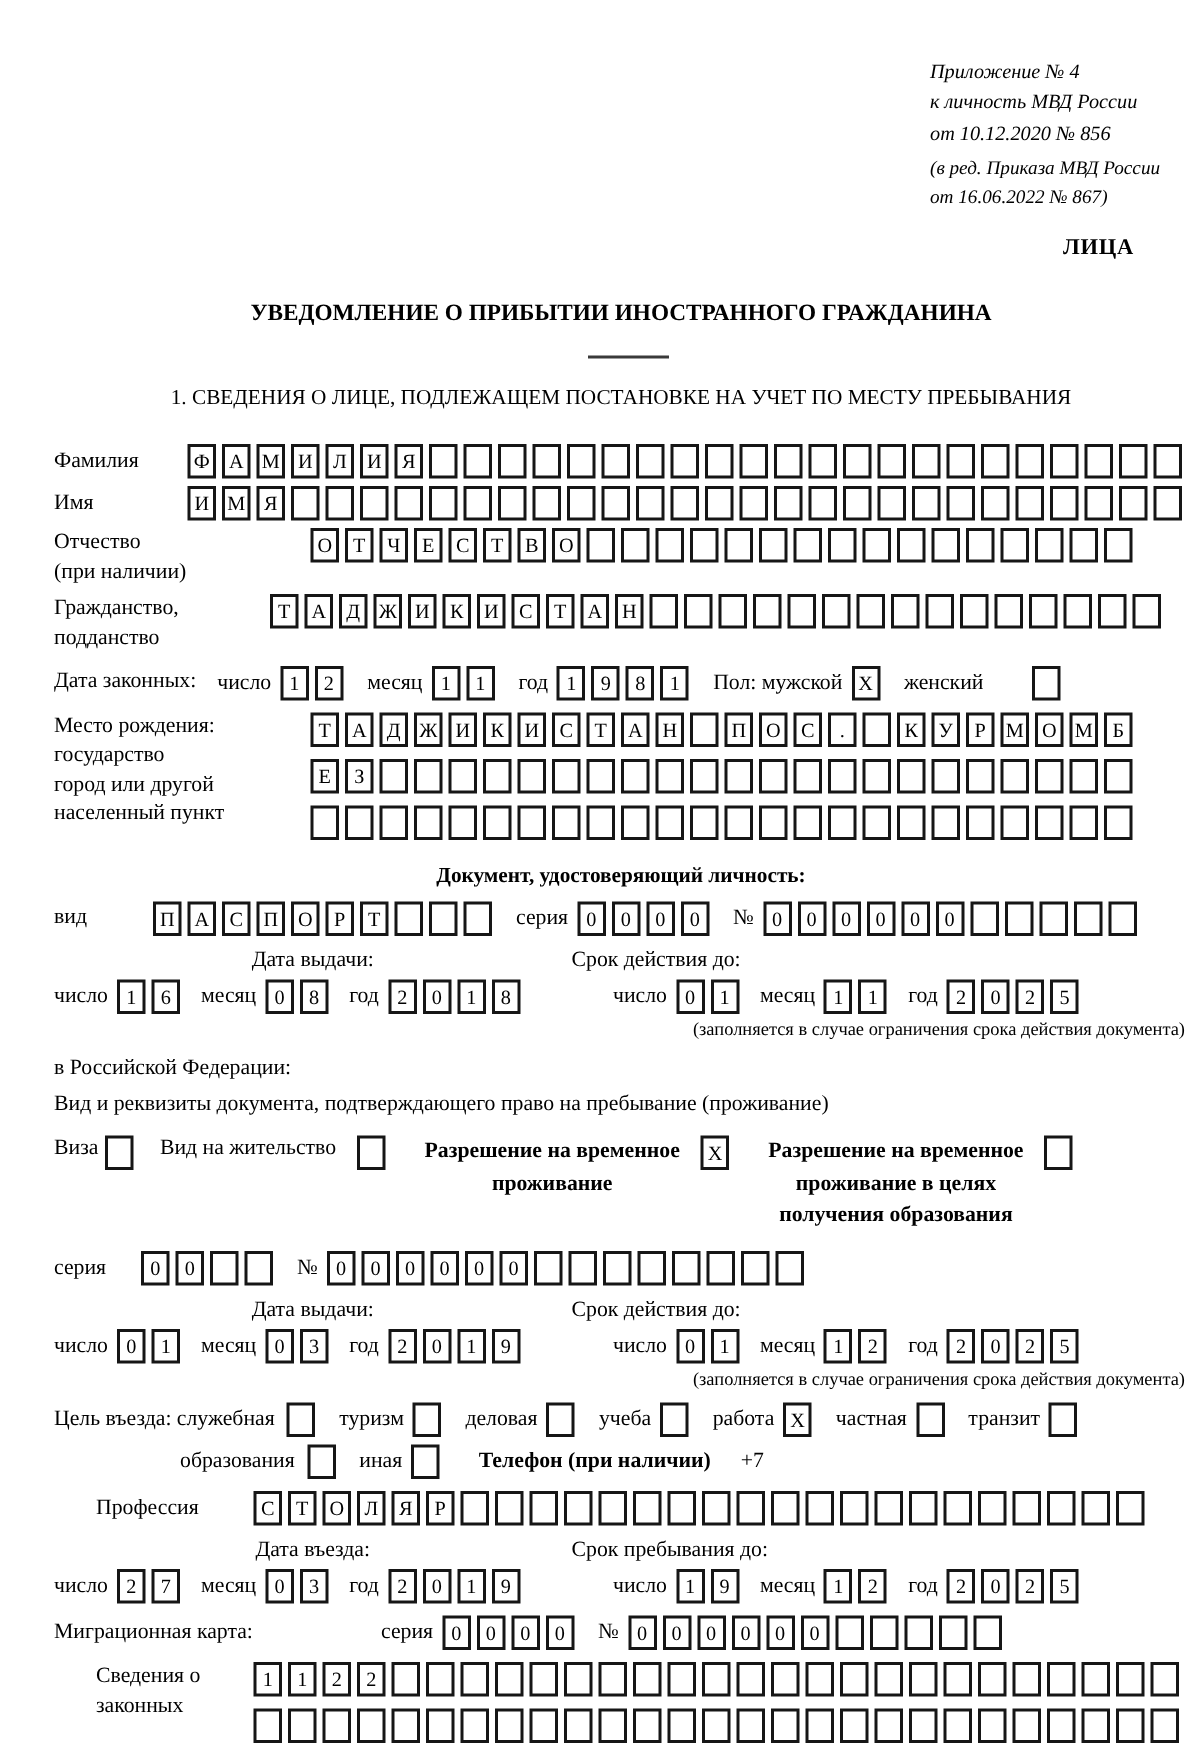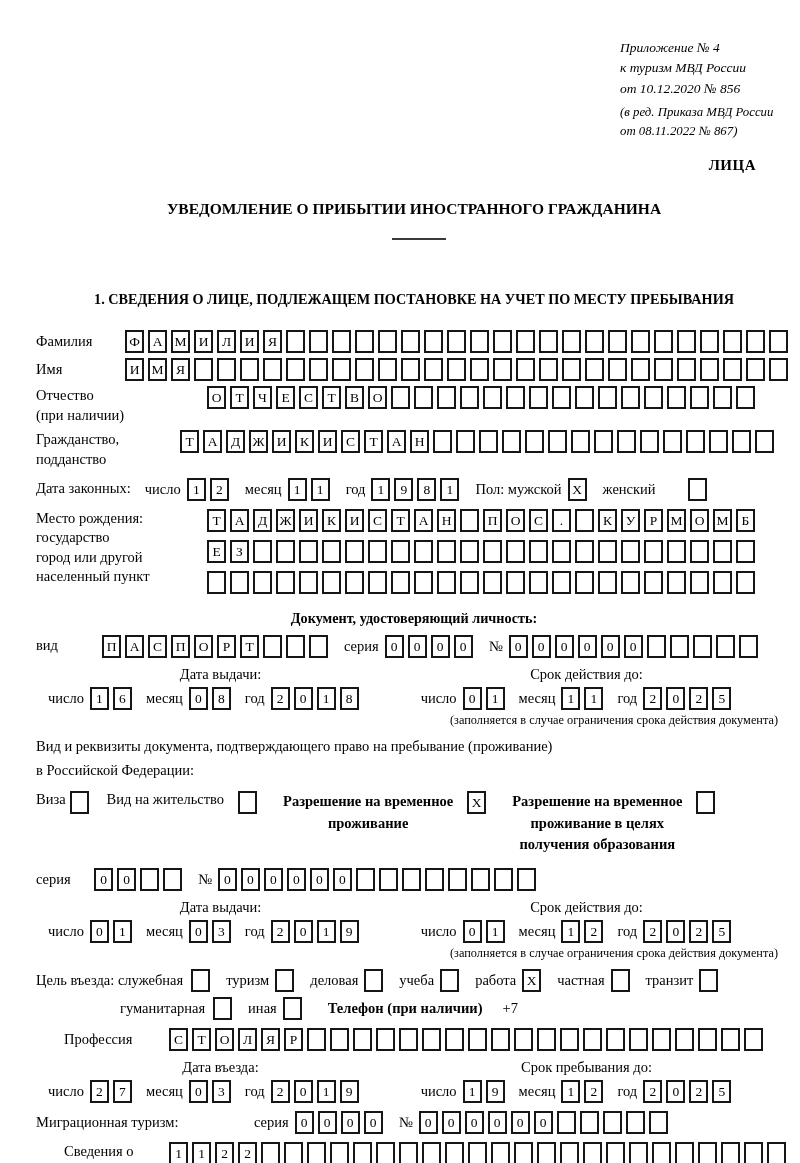--- a/index.html
+++ b/index.html
@@ -10,40 +10,40 @@
     font-family:"Liberation Serif", serif;
     padding:38px 8px 10px 36px;
     overflow:hidden;
   }
   .appendix { margin-left:584px; white-space:nowrap; font-size:13.5px; line-height:1.5;font-style:italic; }
   .appendix .ed { font-size:12.8px; margin-top:4px; }
   .appendix .ed2 { font-size:12.8px; }
   .forma { text-align:right; padding-right:36px; margin-top:16px; font-weight:bold; font-size:15px; letter-spacing:.5px; }
   .title { margin-top:22px; text-align:center; font-weight:bold; font-size:15.5px; line-height:1.65; }
   .blank-line { display:inline-block; width:54px; border-bottom:2px solid #3a3a3a; height:14px; margin-left:10px; vertical-align:baseline; }
-  .section-heading { margin-top:44px; text-align:center; font-weight:bold; font-size:14.2px; white-space:nowrap; }
+  .section-heading { margin-top:10px; text-align:center; font-weight:normal; font-size:14.2px; white-space:nowrap; }
   .formbody { margin-top:22px; font-size:14.5px; }
 
   .frow { display:flex; align-items:center; margin-bottom:5px; }
   .align-top { align-items:flex-start; }
   .lbl { font-size:14.5px; line-height:1.35; flex:none; }
   .w88 {width:89px;} .w171{width:171px;} .w144{width:144px;} .w104{width:105px;margin-left:28px;} .w170{width:170px;}
   .sub { font-size:14.5px; margin:0 6px 0 12px; flex:none; }
   .sub.first { margin-left:14px; }
   .cells { display:inline-block; white-space:nowrap; line-height:0; flex:none; }
   .cell { display:inline-block; width:19px; height:23px; border:2px solid #161616; margin-right:4px;
           text-align:center; font-size:13.5px; line-height:19px; vertical-align:top; background:#fff; }
   .cellcol .cells { display:block; margin-bottom:8px; }
 
   .dochead { text-align:center; font-weight:bold; font-size:14.2px; margin:8px 0 8px; }
 
-  .dateblock { margin:8px 12px 2px; }
+  .dateblock { margin:8px 0 2px; }
   .dateheads { display:flex; margin-bottom:4px; }
   .dh-left { width:345px; text-align:center; }
-  .dh-right { flex:1; text-align:center; }
+  .dh-right { flex:1; text-align:left; }
   .datelines { display:flex; align-items:center; }
   .dl { display:flex; align-items:center; }
   .dl .sub { margin-left:10px; }
   .dl .sub.nolm { margin-left:0; }
   .dl-right { margin-left:58px; }
   .datenote { text-align:right; font-size:12.3px; margin-top:3px; padding-right:2px; }
 
   .plain { margin:6px 0; line-height:1.7; }
   .visarow { display:flex; align-items:flex-start; margin:8px 0 12px; }
   .vlabel { flex:none; }
@@ -51,24 +51,24 @@
   .cb { margin-left:8px; flex:none; }
   .gap14 { margin-left:14px; } .gap22 { margin-left:22px;font-weight:bold; } .gap26 { margin-left:26px; }
 
   .indent { padding-left:84px; } .mt8 { margin-top:8px; }
 </style>
 </head>
 <body>
 
 <div class="appendix">
   <div>Приложение № 4</div>
-  <div>к туризм МВД России</div>
+  <div>к личность МВД России</div>
   <div>от 10.12.2020 № 856</div>
   <div class="ed">(в ред. Приказа МВД России</div>
-  <div class="ed2">от 08.11.2022 № 867)</div>
+  <div class="ed2">от 16.06.2022 № 867)</div>
 </div>
 
 <div class="forma">ЛИЦА</div>
 
 <div class="title">
   <div>УВЕДОМЛЕНИЕ О ПРИБЫТИИ ИНОСТРАННОГО ГРАЖДАНИНА</div>
   <div><span class="blank-line"></span></div>
 </div>
 
 <div class="section-heading">1. СВЕДЕНИЯ О ЛИЦЕ, ПОДЛЕЖАЩЕМ ПОСТАНОВКЕ НА УЧЕТ ПО МЕСТУ ПРЕБЫВАНИЯ</div>
@@ -160,22 +160,22 @@
         <span class="sub">месяц</span>
         <span class="cells"><span class="cell">1</span><span class="cell">1</span></span>
         <span class="sub">год</span>
         <span class="cells"><span class="cell">2</span><span class="cell">0</span><span class="cell">2</span><span class="cell">5</span></span>
       </span>
     </div>
     <div class="datenote">(заполняется в случае ограничения срока действия документа)</div>
   </div>
 
   <div class="plain">
+    <div>в Российской Федерации:</div>
     <div>Вид и реквизиты документа, подтверждающего право на пребывание (проживание)</div>
-    <div>в Российской Федерации:</div>
   </div>
 
   <div class="visarow">
     <span class="vlabel">Виза</span>
     <span class="cells cb" style="margin-left:4px;"><span class="cell"></span></span>
     <span class="vlabel gap14">Вид на жительство</span>
     <span class="cells cb gap14"><span class="cell"></span></span>
     <span class="vblock gap22">
       <div>Разрешение на временное</div>
       <div>проживание</div>
@@ -233,21 +233,21 @@
     <span class="cells"><span class="cell"></span></span>
     <span class="sub">работа</span>
     <span class="cells"><span class="cell">X</span></span>
     <span class="sub">частная</span>
     <span class="cells"><span class="cell"></span></span>
     <span class="sub">транзит</span>
     <span class="cells"><span class="cell"></span></span>
   </div>
 
   <div class="frow indent">
-    <span class="lbl">гуманитарная</span>
+    <span class="lbl">образования</span>
     <span class="cells cb"><span class="cell"></span></span>
     <span class="sub">иная</span>
     <span class="cells"><span class="cell"></span></span>
     <span class="sub gap22">Телефон (при наличии)</span>
     <span class="sub gap14">+7</span>
   </div>
 
   <div class="frow mt8">
     <span class="lbl w104">Профессия</span>
     <span class="cells"><span class="cell">С</span><span class="cell">Т</span><span class="cell">О</span><span class="cell">Л</span><span class="cell">Я</span><span class="cell">Р</span><span class="cell"></span><span class="cell"></span><span class="cell"></span><span class="cell"></span><span class="cell"></span><span class="cell"></span><span class="cell"></span><span class="cell"></span><span class="cell"></span><span class="cell"></span><span class="cell"></span><span class="cell"></span><span class="cell"></span><span class="cell"></span><span class="cell"></span><span class="cell"></span><span class="cell"></span><span class="cell"></span><span class="cell"></span><span class="cell"></span></span>
@@ -272,21 +272,21 @@
         <span class="cells"><span class="cell">1</span><span class="cell">9</span></span>
         <span class="sub">месяц</span>
         <span class="cells"><span class="cell">1</span><span class="cell">2</span></span>
         <span class="sub">год</span>
         <span class="cells"><span class="cell">2</span><span class="cell">0</span><span class="cell">2</span><span class="cell">5</span></span>
       </span>
     </div>
   </div>
 
   <div class="frow mt8">
-    <span class="lbl w170">Миграционная туризм:</span>
+    <span class="lbl w170">Миграционная карта:</span>
     <span class="sub" style="margin-left:48px;">серия</span>
     <span class="cells"><span class="cell">0</span><span class="cell">0</span><span class="cell">0</span><span class="cell">0</span></span>
     <span class="sub">№</span>
     <span class="cells"><span class="cell">0</span><span class="cell">0</span><span class="cell">0</span><span class="cell">0</span><span class="cell">0</span><span class="cell">0</span><span class="cell"></span><span class="cell"></span><span class="cell"></span><span class="cell"></span><span class="cell"></span></span>
   </div>
 
   <div class="frow align-top mt8">
     <div class="lbl w104">
       <div>Сведения о</div>
       <div>законных</div>

